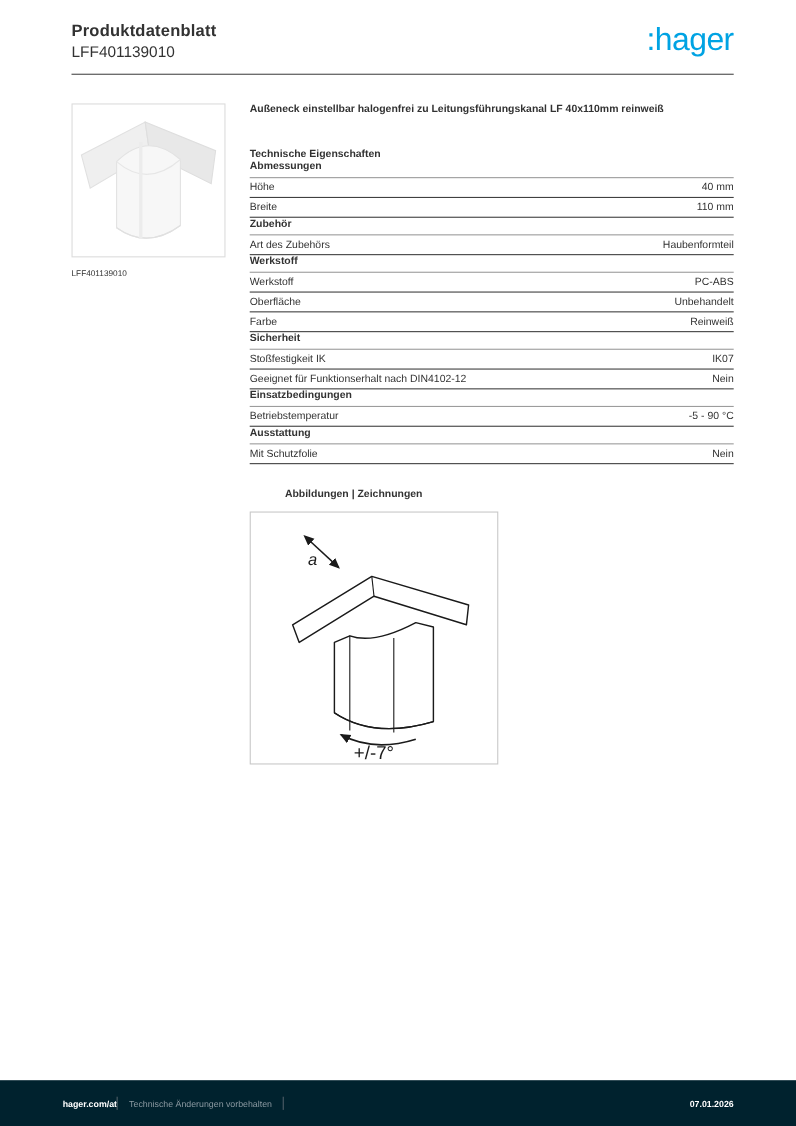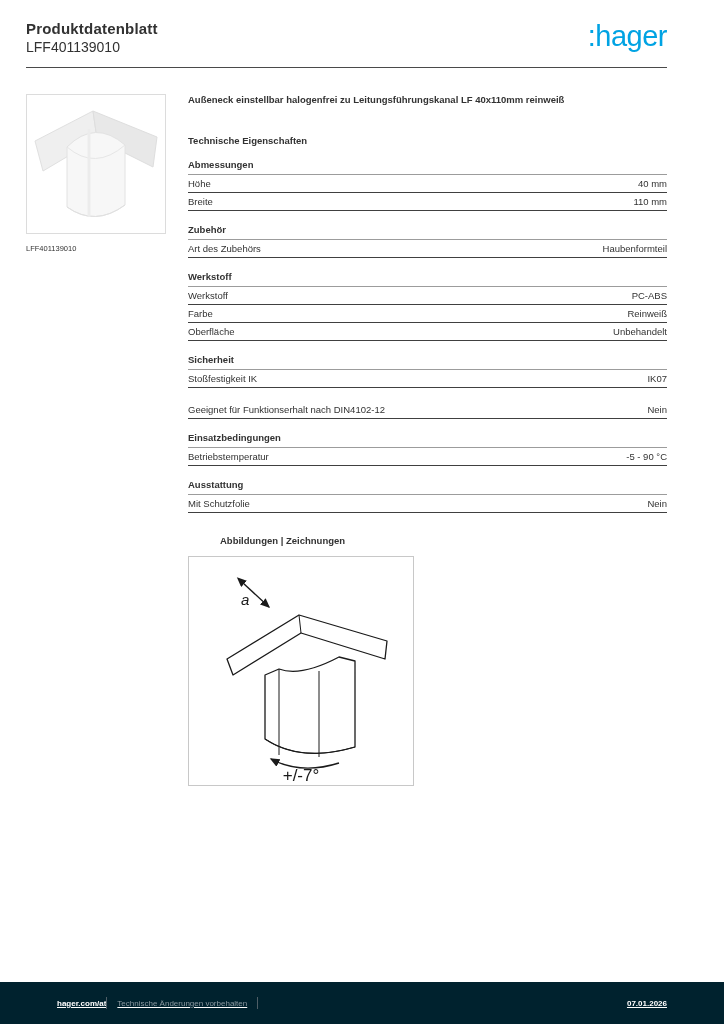--- a/index.html
+++ b/index.html
@@ -4,42 +4,42 @@
 <style>
   * { box-sizing: border-box; margin: 0; padding: 0; }
   html,body { width: 724px; height: 1024px; }
   body {
     font-family: "Liberation Sans", sans-serif;
     background: #ffffff;
     color: #323232;
     position: relative;
     overflow: hidden;
   }
-  .page { padding: 20px 57px 0 26px; }
+  .page { padding: 20px 57px 0 65px; }
   .header { display: flex; justify-content: space-between; align-items: flex-start; }
   .header-titles .doc-title { font-size: 15px; font-weight: bold; letter-spacing: .2px; }
   .header-titles .doc-ref { font-size: 14px; margin-top: 2px; }
   .logo { font-size: 29px; font-weight: normal; letter-spacing: -0.5px; line-height: 1; margin-top: 2px; }
   .header-rule { border: none; border-top: 1px solid #4a4a4a; margin-top: 12px; }
 
   .content { display: flex; margin-top: 26px; gap: 22px; }
   .left-col { width: 140px; flex: 0 0 140px; }
   .image-box {
     width: 140px; height: 140px;
     border: 1px solid #dcdcdc;
     background: #ffffff;
     display: flex; align-items: center; justify-content: center;
   }
   .image-caption { font-size: 7.5px; color: #323232; margin-top: 10px; }
 
   .right-col { flex: 1 1 auto; min-width: 0; }
   .product-desc { font-size: 9.5px; font-weight: bold; line-height: 1.35; }
   .tech-heading { font-size: 9.5px; font-weight: bold; margin-top: 28px; }
 
-  .section { margin-top: 13px; }
+  .section { }
   .section-title {
     font-size: 9.5px; font-weight: bold;
     padding-bottom: 4px;
     border-bottom: 1px solid #9c9c9c;
   }
   .row {
     display: flex; justify-content: space-between; align-items: center;
     font-size: 9.5px;
     padding: 3px 0 3px 0;
     border-bottom: 1px solid #404040;
@@ -55,21 +55,20 @@
     margin-top: 10px;
     background: #ffffff;
   }
 
   .footer {
     position: absolute; left: 0; bottom: 0;
     width: 724px; height: 42px;
     display: flex; align-items: center;
     padding: 16px 57px;
     color: #ffffff;
-    text-decoration: underline;
   }
   .footer-site { font-size: 8px; font-weight: bold; }
   .footer-center {
     flex: 1 1 auto; text-align: center;
     font-size: 8px; color: #8a99a1;
     display: flex; align-items: center; justify-content: flex-start; gap: 10px;
   }
   .footer-divider { display: inline-block; width: 1px; height: 12px; background: #4e5e66; }
   .footer-date { font-size: 8px; font-weight: bold; }
 
@@ -129,26 +128,26 @@
               <span class="row-value">Haubenformteil</span>
             </div>
           </div>
           <div class="section">
             <div class="section-title">Werkstoff</div>
             <div class="row">
               <span class="row-label">Werkstoff</span>
               <span class="row-value">PC-ABS</span>
             </div>
             <div class="row">
+              <span class="row-label">Oberfläche</span>
+              <span class="row-value">Unbehandelt</span>
+            </div>
+            <div class="row">
               <span class="row-label">Farbe</span>
               <span class="row-value">Reinweiß</span>
-            </div>
-            <div class="row">
-              <span class="row-label">Oberfläche</span>
-              <span class="row-value">Unbehandelt</span>
             </div>
           </div>
           <div class="section">
             <div class="section-title">Sicherheit</div>
             <div class="row">
               <span class="row-label">Stoßfestigkeit IK</span>
               <span class="row-value">IK07</span>
             </div>
           </div>
           <div class="section">

